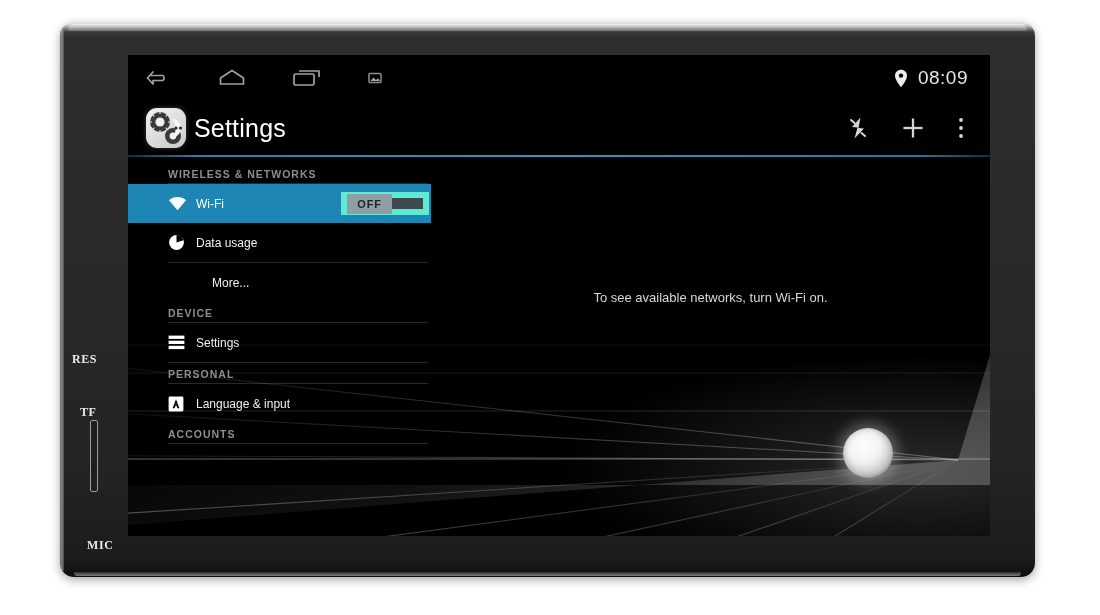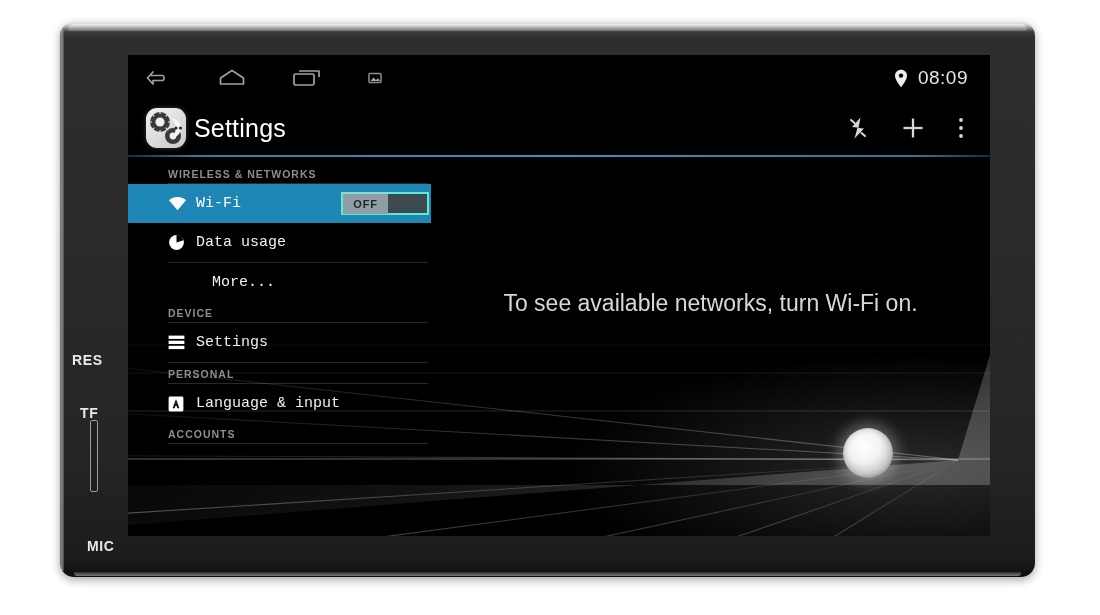--- a/index.html
+++ b/index.html
@@ -35,24 +35,24 @@
     position:absolute;left:14px;bottom:1px;width:947px;height:4px;
     border-radius:2px 2px 8px 8px;
     background:linear-gradient(to bottom,#4a4a4a,#9a9a9a 60%,#d8d8d8);
     opacity:.55;
   }
 
   
   .bezel-label{
     position:absolute;
     color:#e9e9e9;
-    font-size:14px;
+    font-size:12px;
     font-weight:bold;
     letter-spacing:.6px;
-    font-family:Liberation Sans, sans-serif;
+    font-family:Liberation Serif, serif;
   }
   #label-res{left:12px;top:330px;}
   #label-tf{left:20px;top:383px;text-align:right;}
   #label-mic{left:12px;top:516px;padding-left:15px;}
   #tf-slot{
     position:absolute;left:30px;top:398px;width:6px;height:70px;
     border:1px solid #9c9c9c;border-radius:2px;
     background:#1e1e1e;
   }
   #bezel-left-edge{
@@ -119,50 +119,50 @@
   }
   .sec-head{
     color:#8e8e8e;font-size:10.5px;font-weight:bold;letter-spacing:1px;
     padding:5px 0 3px 40px;
   }
   .row{
     display:flex;align-items:center;height:39px;padding-left:40px;
     position:relative;
   }
   .row .ico{width:22px;flex:0 0 auto;display:flex;align-items:center;justify-content:flex-start;}
-  .row .lbl{color:#f0f0f0;font-size:15px;margin-left:6px;white-space:nowrap;font-family:Liberation Mono, monospace;}
+  .row .lbl{color:#f0f0f0;font-size:12px;margin-left:6px;white-space:nowrap;}
   .row.no-icon .lbl{margin-left:44px;}
   .divider{
     height:1px;margin-left:40px;width:260px;
     background:rgba(255,255,255,.16);
   }
   .row.selected{background:#1d86b4;}
   .row.selected .lbl{color:#ffffff;}
 
   
   .toggle{
     margin-left:auto;margin-right:2px;
     width:88px;height:23px;background:#3d4a50;
     display:flex;align-items:center;position:relative;flex:0 0 auto;
-    border:2px solid #5eead4;box-sizing:border-box;
+    border:6px solid #5eead4;box-sizing:border-box;
   }
   .toggle .thumb{
     width:45px;height:21px;background:#8e9ea4;
     display:flex;align-items:center;justify-content:center;
     color:#20272b;font-size:11px;font-weight:bold;letter-spacing:.8px;
     box-shadow:inset 0 1px 0 #b9c6cb;
   }
 
   
   #panel{
     position:absolute;left:303px;top:102px;right:0;bottom:0;
   }
   #panel-msg{
     position:absolute;left:0;right:0;top:133px;
-    text-align:center;color:#d8d8d8;font-size:23px;
+    text-align:center;color:#d8d8d8;font-size:13px;
   }
 
   
   #knob{
     position:absolute;left:783px;top:406px;width:50px;height:50px;border-radius:50%;
     background:radial-gradient(circle at 42% 36%, #ffffff 0%, #f2f2f2 38%, #c9c9c9 66%, #9b9b9b 88%, #6f6f6f 100%);
     box-shadow:0 0 14px 5px rgba(255,255,255,.30), inset 0 0 6px rgba(0,0,0,.25);
   }
 
   svg{display:block;}

